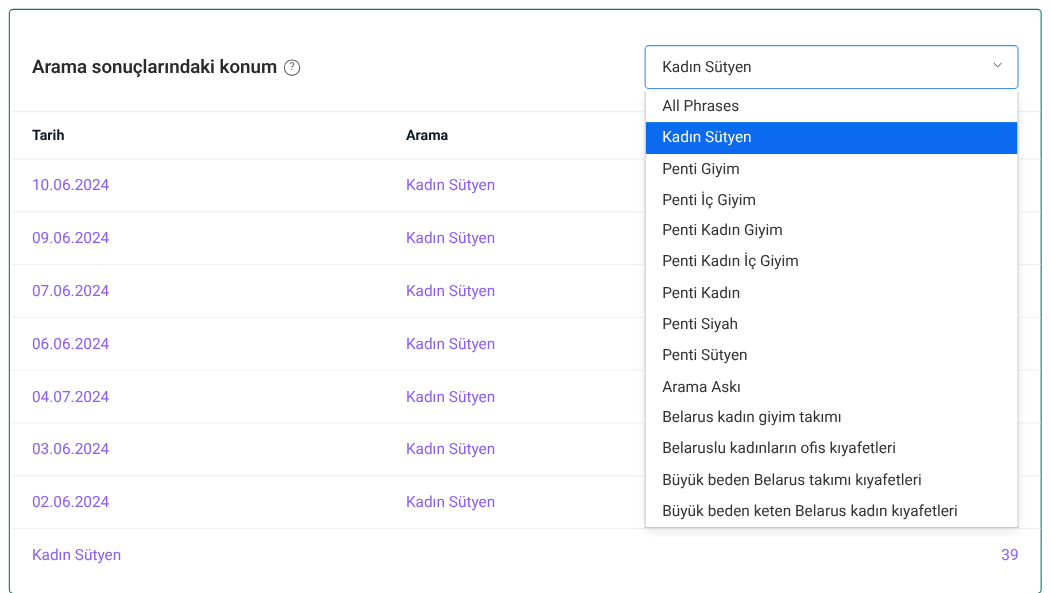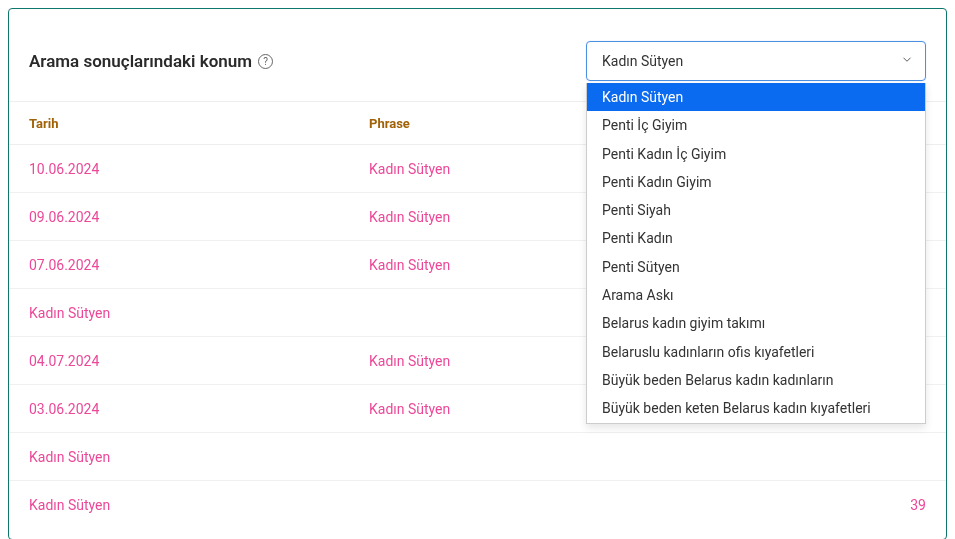--- a/index.html
+++ b/index.html
@@ -123,30 +123,30 @@
       padding: 0 20px;
     }
     .thead {
       height: 44px;
       border-top: 1px solid #eee;
       border-bottom: 1px solid #eee;
     }
     .th {
       font-size: 13px;
       font-weight: 700;
-      color: #a16207;
+      color: #0f172a;
     }
     .trow {
       height: 48px;
       border-bottom: 1px solid #f0f0f0;
     }
     .trow:last-child { border-bottom: none; }
     .td {
       font-size: 14px;
-      color: #ec4899;
+      color: #8b5cf6;
     }
     .col-date { flex: 0 0 340px; }
     .col-phrase { flex: 1; }
     .col-third { flex: 0 0 260px; text-align: right; }
   </style>
 </head>
 <body>
 
 <div class="viewport">
   <div class="card">
@@ -160,73 +160,77 @@
       <div class="select-wrap">
         <div class="select-box">
           <span>Kadın Sütyen</span>
           <span class="chevron">
             <svg viewBox="0 0 24 24">
                 <polyline points="6 9 12 15 18 9"></polyline>
               </svg>
           </span>
         </div>
         <div class="dropdown-list" id="dropdown-list">
+            <div class="dropdown-item">All Phrases</div>
             <div class="dropdown-item selected">Kadın Sütyen</div>
+            <div class="dropdown-item">Penti Giyim</div>
             <div class="dropdown-item">Penti İç Giyim</div>
+            <div class="dropdown-item">Penti Kadın Giyim</div>
             <div class="dropdown-item">Penti Kadın İç Giyim</div>
-            <div class="dropdown-item">Penti Kadın Giyim</div>
+            <div class="dropdown-item">Penti Kadın</div>
             <div class="dropdown-item">Penti Siyah</div>
-            <div class="dropdown-item">Penti Kadın</div>
             <div class="dropdown-item">Penti Sütyen</div>
             <div class="dropdown-item">Arama Askı</div>
             <div class="dropdown-item">Belarus kadın giyim takımı</div>
             <div class="dropdown-item">Belaruslu kadınların ofis kıyafetleri</div>
-            <div class="dropdown-item">Büyük beden Belarus kadın kadınların</div>
+            <div class="dropdown-item">Büyük beden Belarus takımı kıyafetleri</div>
             <div class="dropdown-item">Büyük beden keten Belarus kadın kıyafetleri</div>
           </div>
       </div>
     </div>
 
     <div class="table">
       <div class="thead">
         <div class="th col-date">Tarih</div>
-        <div class="th col-phrase">Phrase</div>
+        <div class="th col-phrase">Arama</div>
         <div class="th col-third"></div>
       </div>
       <div id="tbody">
           <div class="trow">
             <div class="td col-date">10.06.2024</div>
             <div class="td col-phrase">Kadın Sütyen</div>
             <div class="td col-third"></div>
           </div>
           <div class="trow">
             <div class="td col-date">09.06.2024</div>
             <div class="td col-phrase">Kadın Sütyen</div>
             <div class="td col-third"></div>
           </div>
           <div class="trow">
             <div class="td col-date">07.06.2024</div>
             <div class="td col-phrase">Kadın Sütyen</div>
             <div class="td col-third"></div>
           </div>
           <div class="trow">
+            <div class="td col-date">06.06.2024</div>
             <div class="td col-phrase">Kadın Sütyen</div>
             <div class="td col-third"></div>
           </div>
           <div class="trow">
             <div class="td col-date">04.07.2024</div>
             <div class="td col-phrase">Kadın Sütyen</div>
             <div class="td col-third"></div>
           </div>
           <div class="trow">
             <div class="td col-date">03.06.2024</div>
             <div class="td col-phrase">Kadın Sütyen</div>
             <div class="td col-third"></div>
           </div>
           <div class="trow">
+            <div class="td col-date">02.06.2024</div>
             <div class="td col-phrase">Kadın Sütyen</div>
             <div class="td col-third"></div>
           </div>
           <div class="trow">
             <div class="td col-phrase">Kadın Sütyen</div>
             <div class="td col-third">39</div>
           </div>
         </div>
     </div>
 

